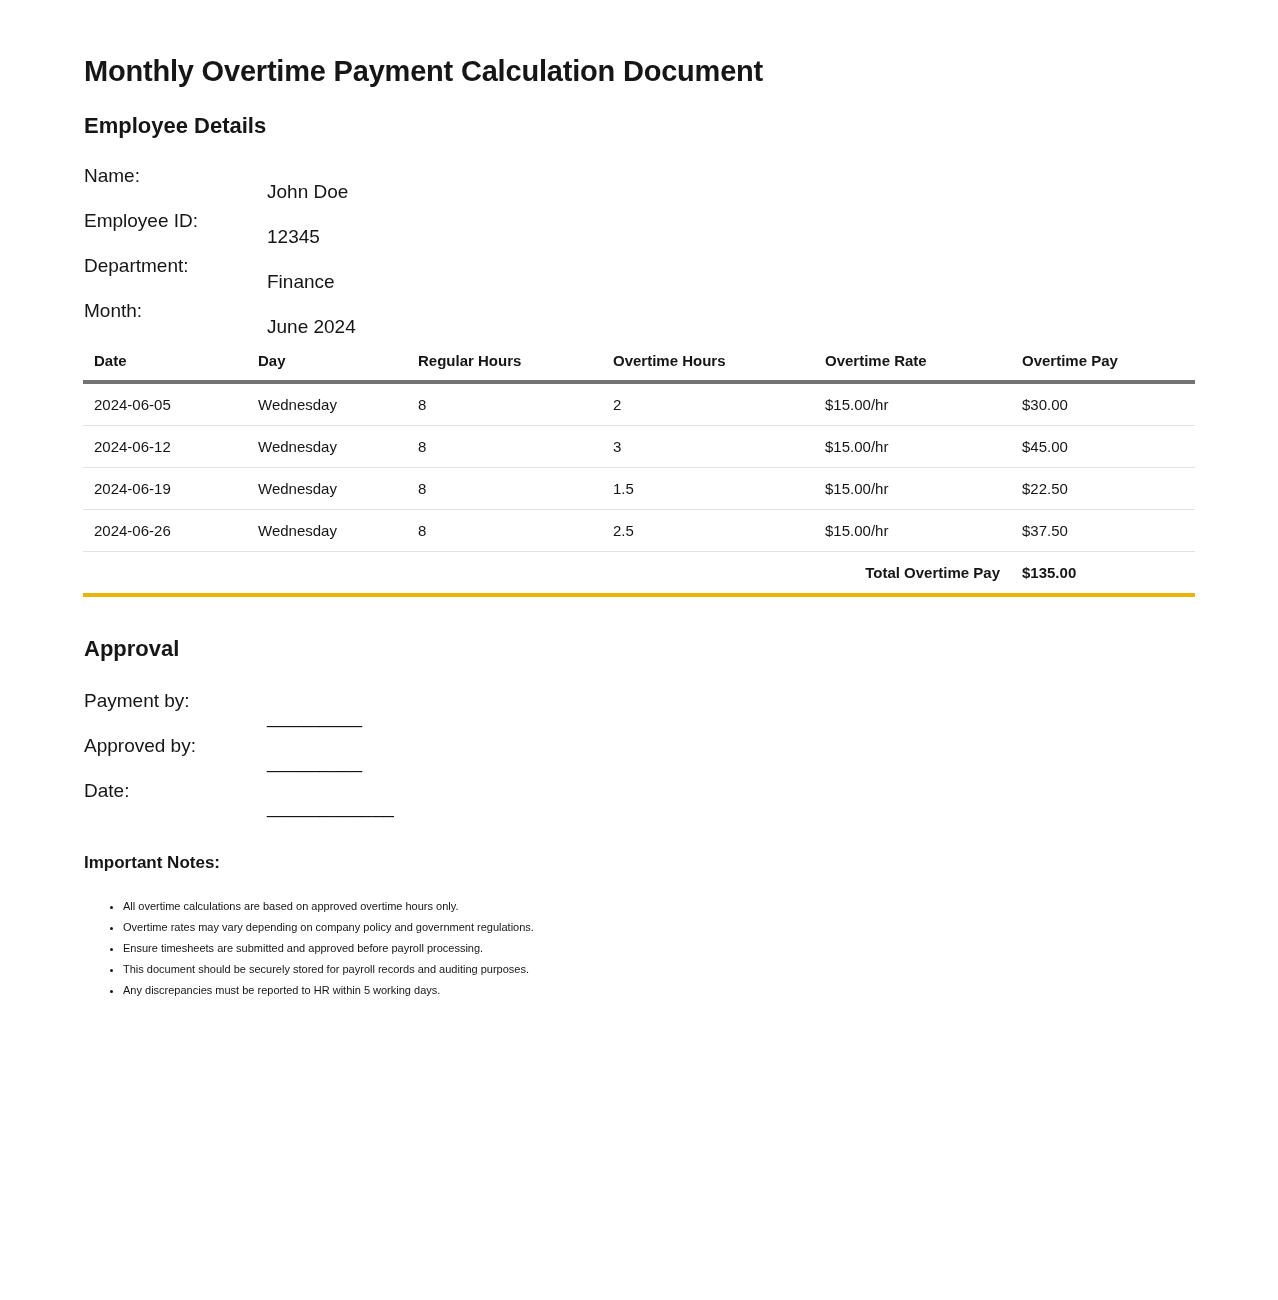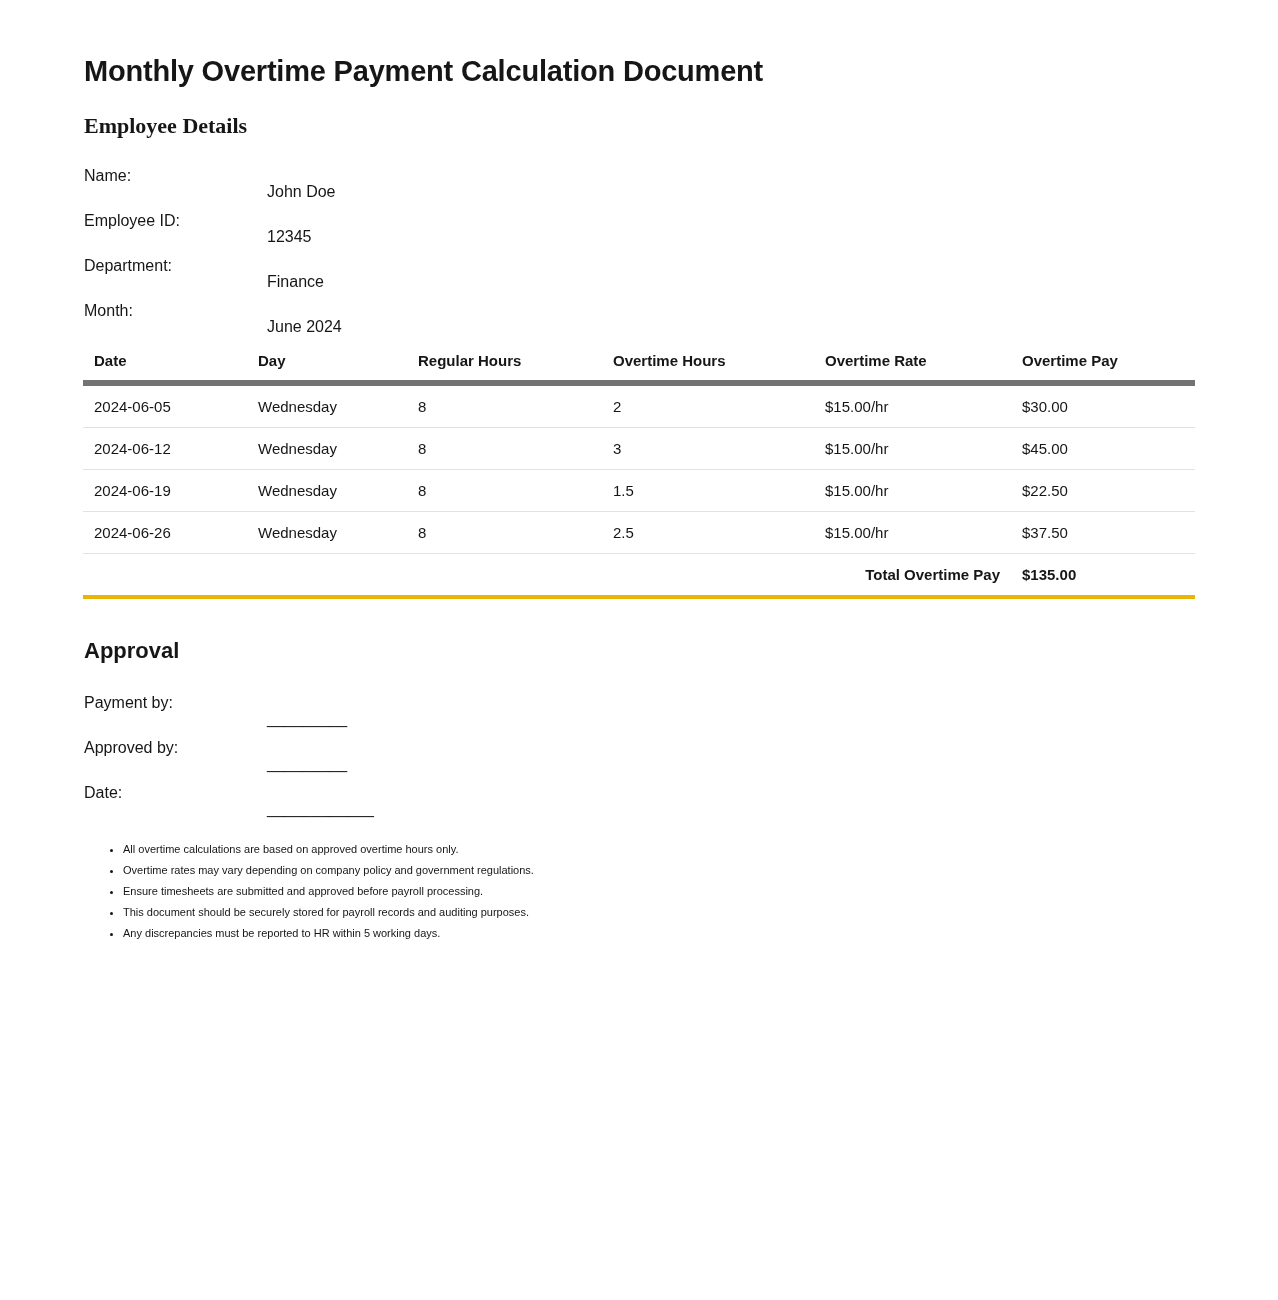--- a/index.html
+++ b/index.html
@@ -12,41 +12,41 @@
     color: #161616;
   }
   .doc { padding: 54px 0 0 84px; width: 1250px; }
 
   h1.title {
     font-size: 29px; line-height: 1.2;
     font-weight: 700; margin: 0 0 24px 0;
     letter-spacing: -0.2px;
   }
   h2 { font-size: 22px; line-height: 1.2; font-weight: 700; }
-  h2.employee-heading { margin: 0 16px 22px 0; font-family: Liberation Serif, serif; }
+  h2.employee-heading { margin: 0 16px 22px 0; }
   h2.overtime-heading { margin: 36px 0 18px 0; }
   h2.approval-heading { margin: 39px 0 23px 0; }
   h3.notes-heading { font-size: 17px; font-weight: 700; margin: 32px 0 23px 0; }
 
-  .kv-list { font-size: 16px; }
+  .kv-list { font-size: 19px; }
   .kv-row { display: flex; line-height: 29px; }
   .kv-label { width: 183px; flex: 0 0 183px; }
   .kv-value { flex: 1; margin-top: 16px; }
 
   table.ot-table {
     border-collapse: collapse;
     table-layout: fixed;
     width: 1112px;
     margin-left: -1px;
     font-size: 15px;
   }
   .ot-table th {
     text-align: left; font-weight: 700;
     padding: 11px 11px 11px 11px;
-    border-bottom: 6px solid #737373;
+    border-bottom: 4px solid #737373;
   }
   .ot-table td {
     text-align: left; font-weight: 400;
     padding: 12px 11px;
     border-bottom: 1px solid #e2e2e2;
   }
   .ot-table tr.total-row td { border-bottom: 4px solid #eab308; }
   .ot-table td.total-label { text-align: right; font-weight: 700; }
   .ot-table td.total-value { font-weight: 700; }
 
@@ -162,20 +162,21 @@
       <div class="kv-row">
         <span class="kv-label">Approved by:</span>
         <span class="kv-value">_________</span>
       </div>
       <div class="kv-row">
         <span class="kv-label">Date:</span>
         <span class="kv-value">____________</span>
       </div>
     </div>
 
+  <h3 class="notes-heading">Important Notes:</h3>
   <ul class="notes-list" id="notes-list">
       <li>All overtime calculations are based on approved overtime hours only.</li>
       <li>Overtime rates may vary depending on company policy and government regulations.</li>
       <li>Ensure timesheets are submitted and approved before payroll processing.</li>
       <li>This document should be securely stored for payroll records and auditing purposes.</li>
       <li>Any discrepancies must be reported to HR within 5 working days.</li>
     </ul>
 
 </div>
 

